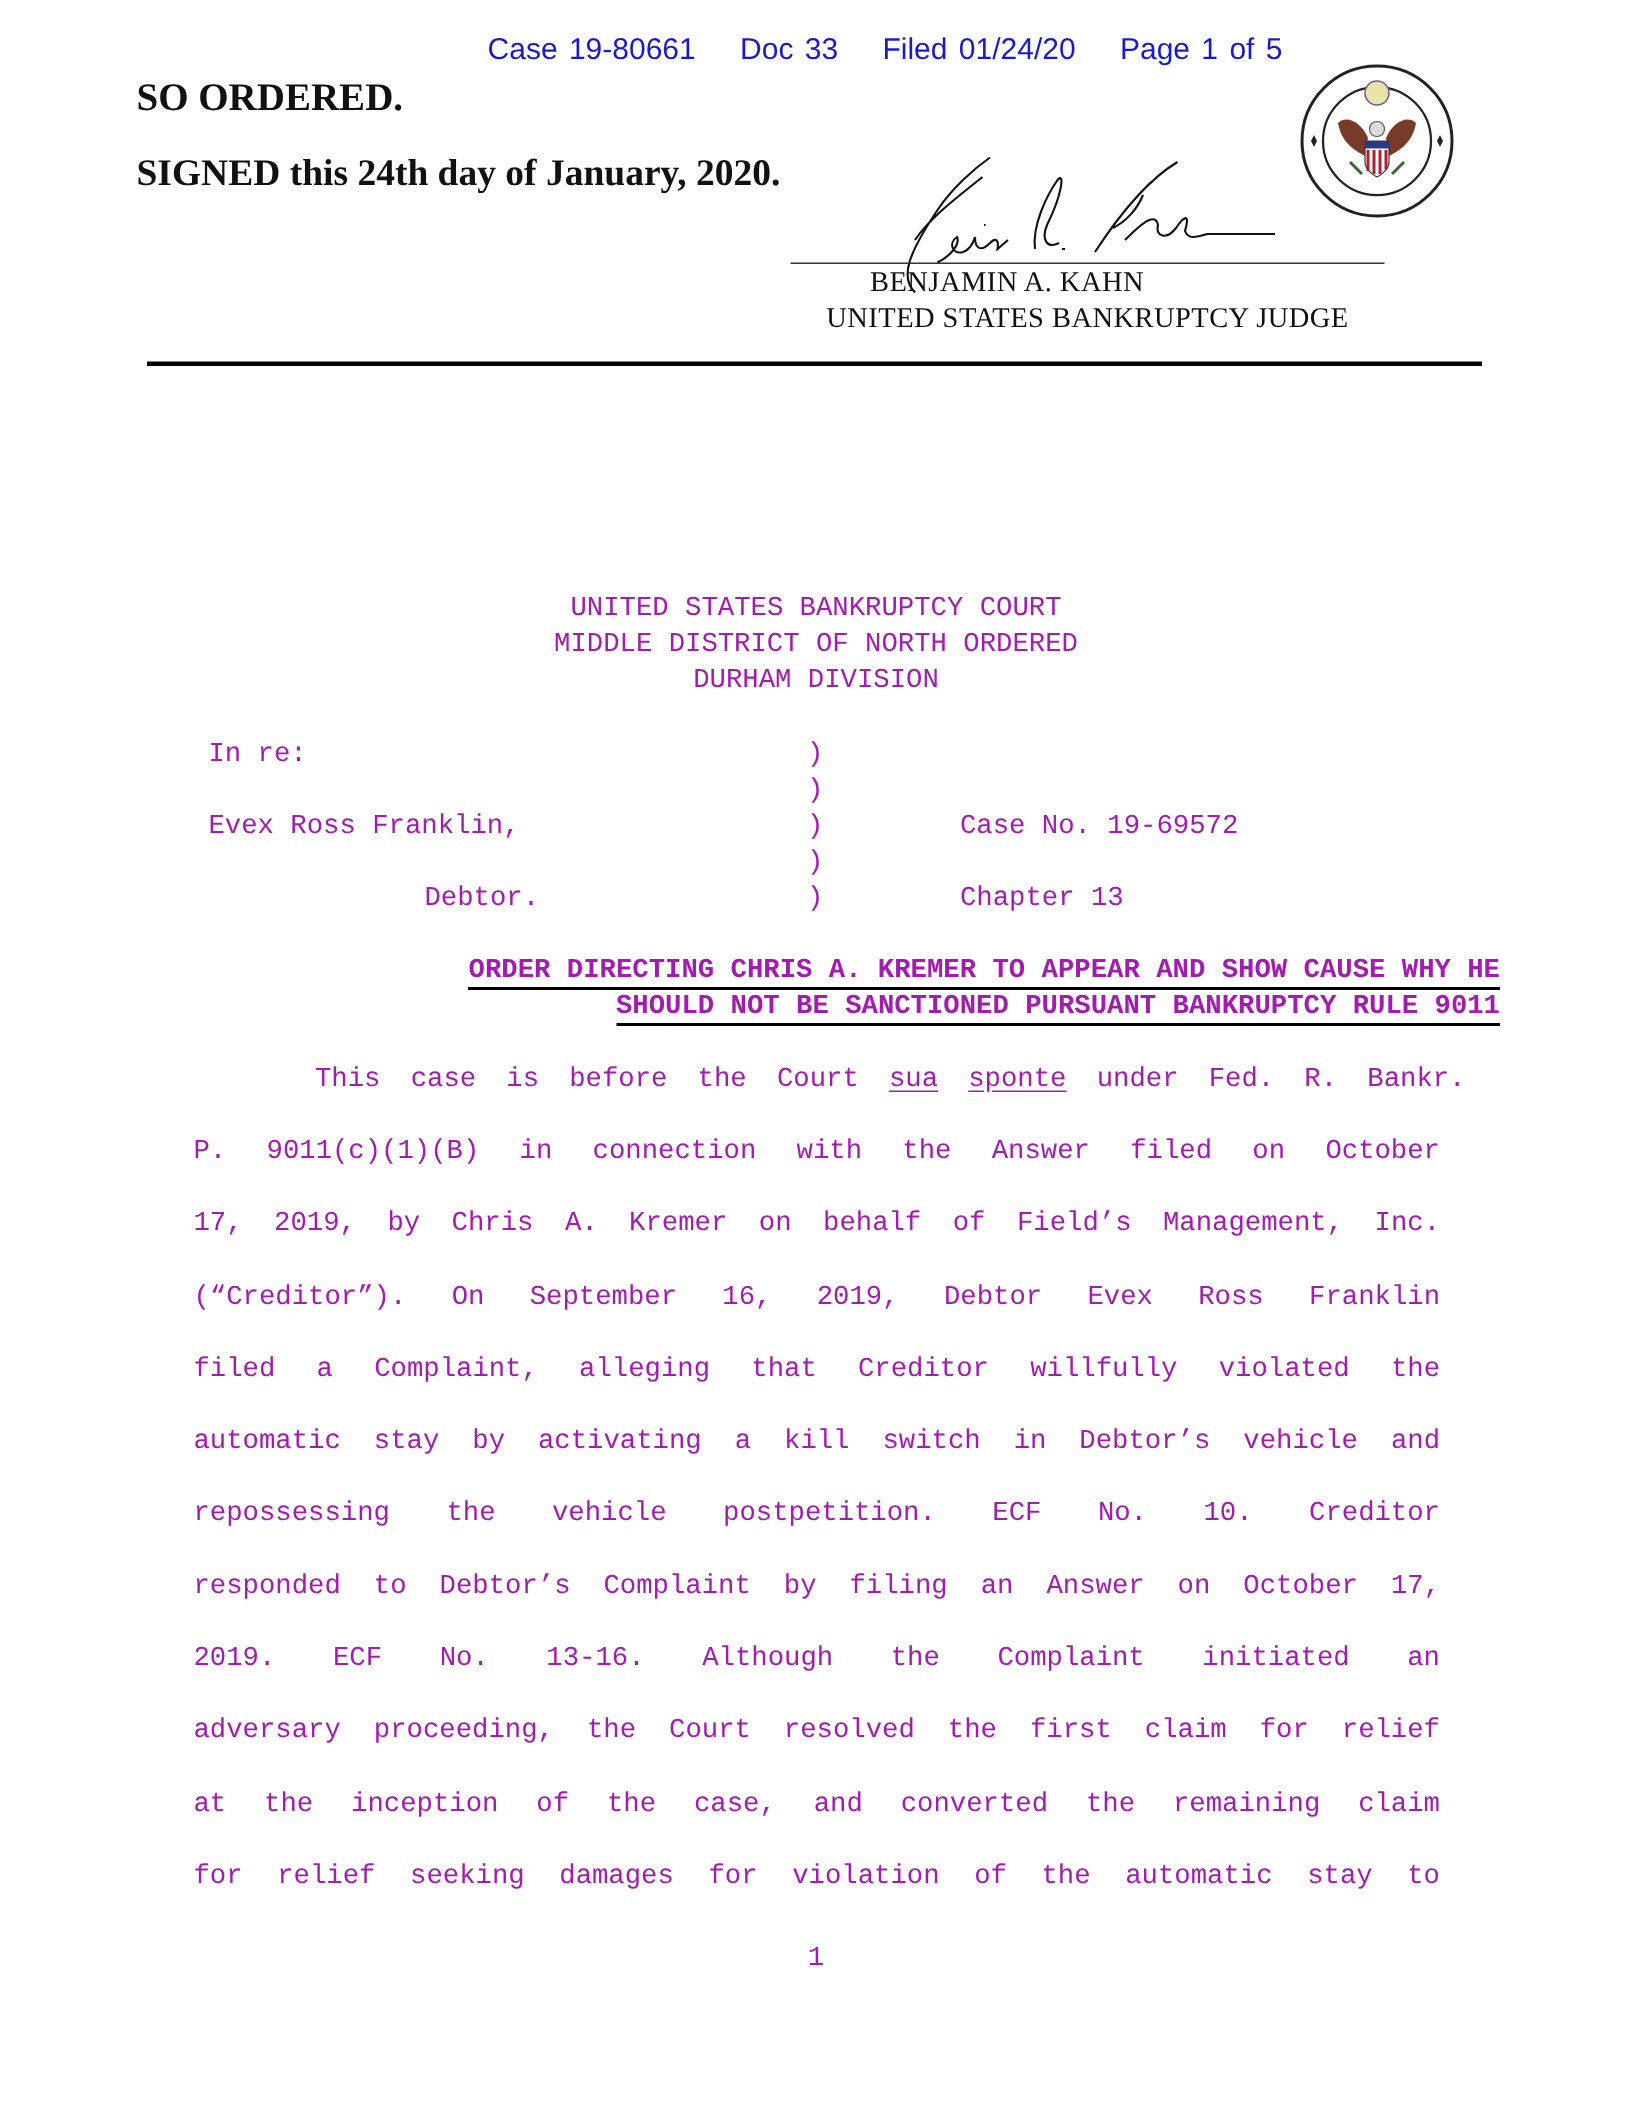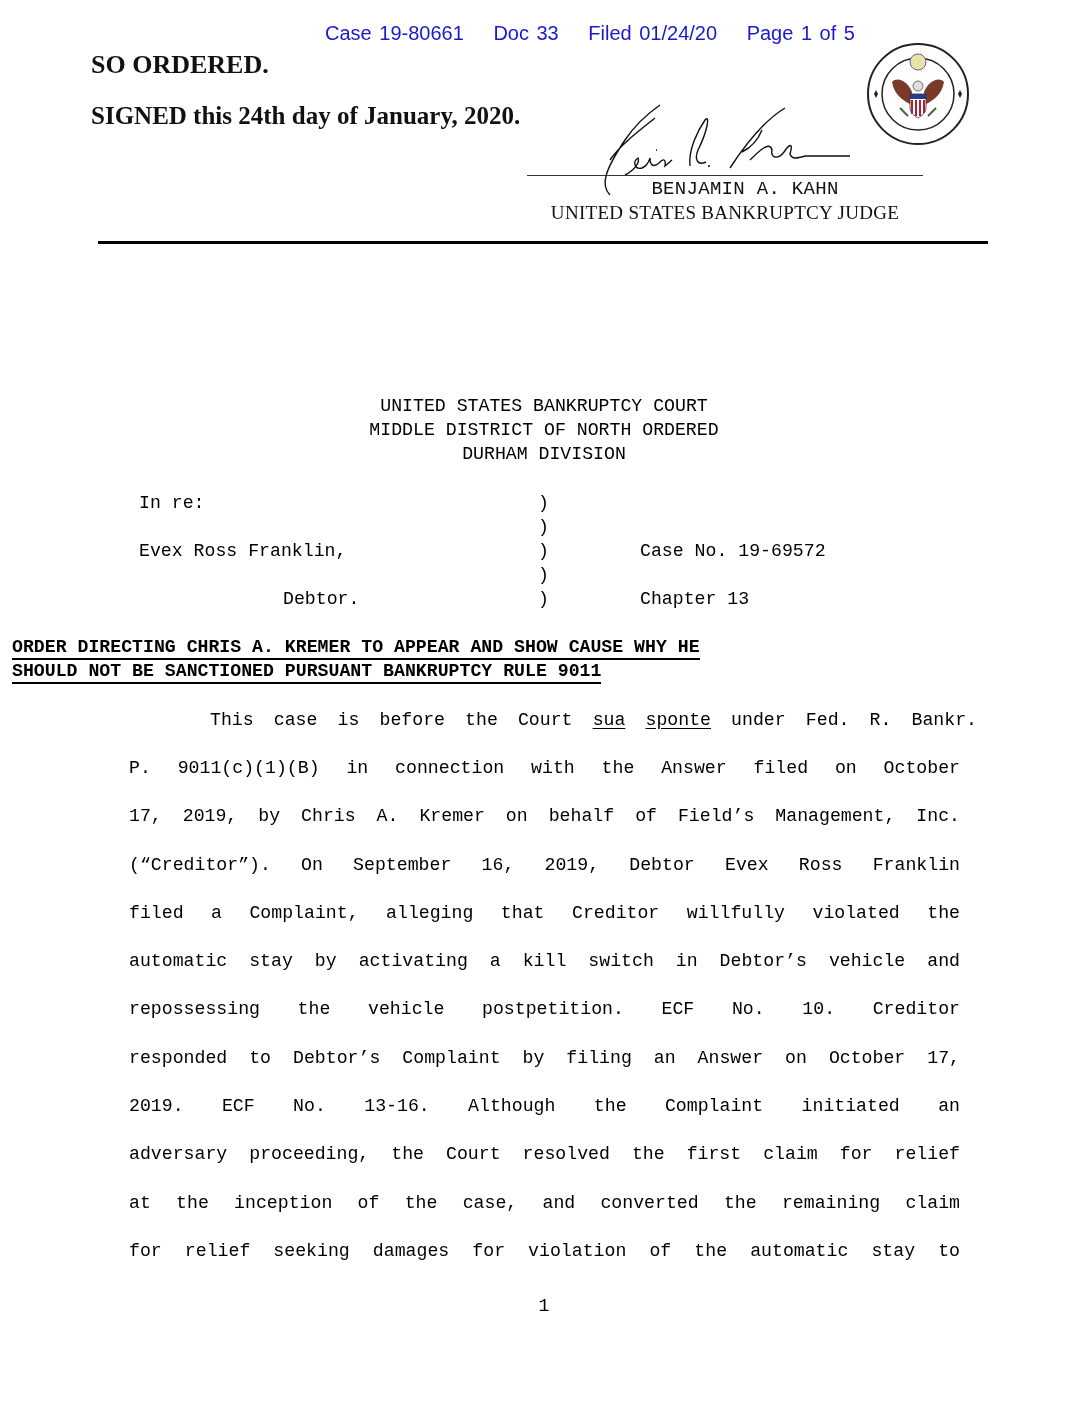--- a/index.html
+++ b/index.html
@@ -8,28 +8,28 @@
   .header-stamp {
     left: 0; top: 22px; width: 1088px; text-align: center;
     font-family: "Liberation Sans", sans-serif; font-size: 20px; color: #1a1acc;
     word-spacing: 2px;
     padding-left: 46px;
   }
   .header-stamp span { margin: 0 11px; }
   .so-ordered { left: 91px; top: 50px; font-family: "Liberation Serif", serif; font-weight: bold; font-size: 26px; }
   .signed { left: 91px; top: 102px; font-family: "Liberation Serif", serif; font-weight: bold; font-size: 25px; }
   .sig-line { left: 527px; top: 175px; width: 396px; height: 0; border-top: 1px solid #333; }
-  .judge-name { left: 540px; top: 178px; width: 370px; text-align: center; font-family: Liberation Mono, monospace; font-size: 19px; letter-spacing: 0.3px; padding-left: 40px; box-sizing: border-box; }
+  .judge-name { left: 540px; top: 178px; width: 370px; text-align: left; font-family: Liberation Serif, serif; font-size: 19px; letter-spacing: 0.3px; padding-left: 40px; box-sizing: border-box; }
   .judge-title { left: 540px; top: 202px; width: 370px; text-align: center; font-family: "Liberation Serif", serif; font-size: 19px; letter-spacing: 0.3px; }
   .signature { left: 580px; top: 100px; width: 290px; height: 100px; }
   .seal { left: 866px; top: 42px; width: 104px; height: 104px; }
   .rule { left: 98px; top: 241px; width: 890px; height: 3px; background: #000; }
-  .mono { font-family: "Liberation Mono", monospace; font-size: 18.2px; color: #000000; }
+  .mono { font-family: "Liberation Mono", monospace; font-size: 18.2px; color: #a21caf; }
   .court-head { left: 0; width: 1088px; text-align: center; }
-  .title-line { left: 12px; width: 1000px; text-align: left; font-weight: bold; }
+  .title-line { left: 0; width: 1000px; text-align: right; font-weight: bold; }
   .title-line span { border-bottom: 2px solid #000; padding-bottom: 1px; }
   .body-line { left: 129px; width: 831px; text-align: justify; text-align-last: justify; white-space: nowrap; }
   .body-line.first { left: 146px; padding-left: 64px; box-sizing: border-box; }
   .ul { text-decoration: underline; text-underline-offset: 3px; }
   .page-num { left: 0; width: 1088px; text-align: center; top: 1296px; }
 </style>
 </head>
 <body>
 
 <div class="abs header-stamp">

